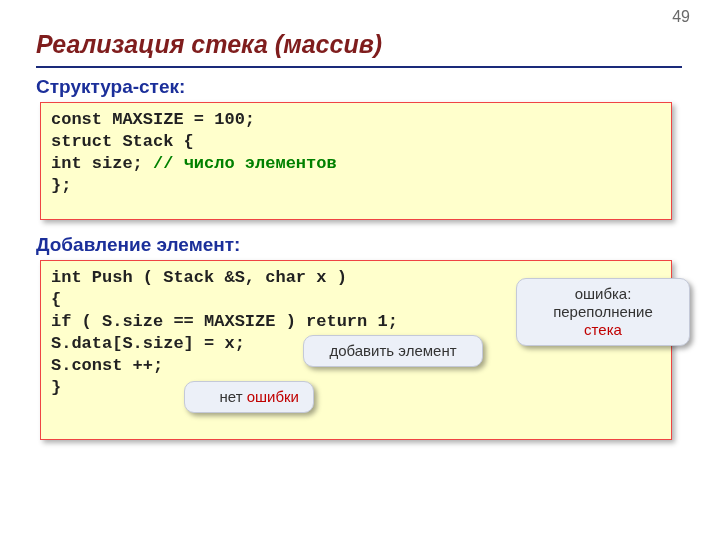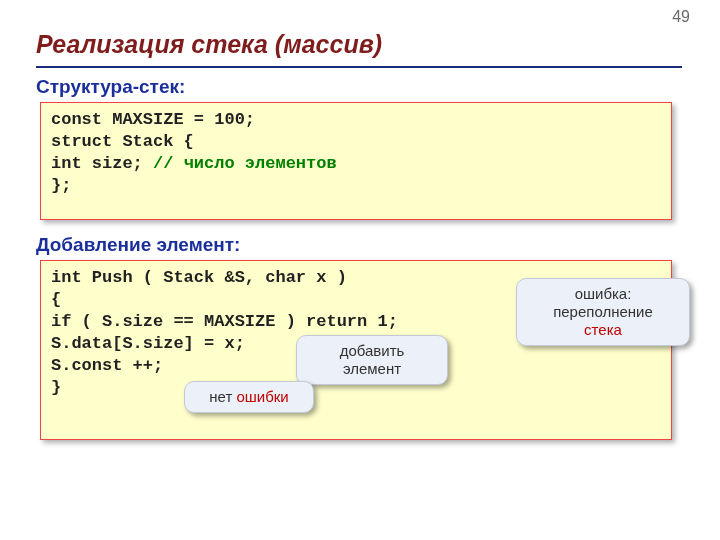--- a/index.html
+++ b/index.html
@@ -75,22 +75,22 @@
     font-size: 15px;
     color: #333;
     text-align: center;
     padding: 6px 14px;
     box-sizing: border-box;
     font-family: Arial, sans-serif;
     font-weight: normal;
     line-height: 18px;
   }
   .callout1 { top: 263px; left: 516px; width: 174px; margin-top: 15px; }
-  .callout2 { top: 335px; left: 296px; width: 152px; }
-  .callout3 { top: 381px; left: 184px; width: 130px; }
+  .callout2 { top: 335px; left: 303px; width: 180px; }
+  .callout3 { top: 381px; left: 184px; width: 130px; text-align: right; }
 
   .red { color: #c00000; }
 </style>
 </head>
 <body>
 
 <div class="page-number">49</div>
 <div class="title">Реализация стека (массив)</div>
 <div class="title-underline"></div>
 

